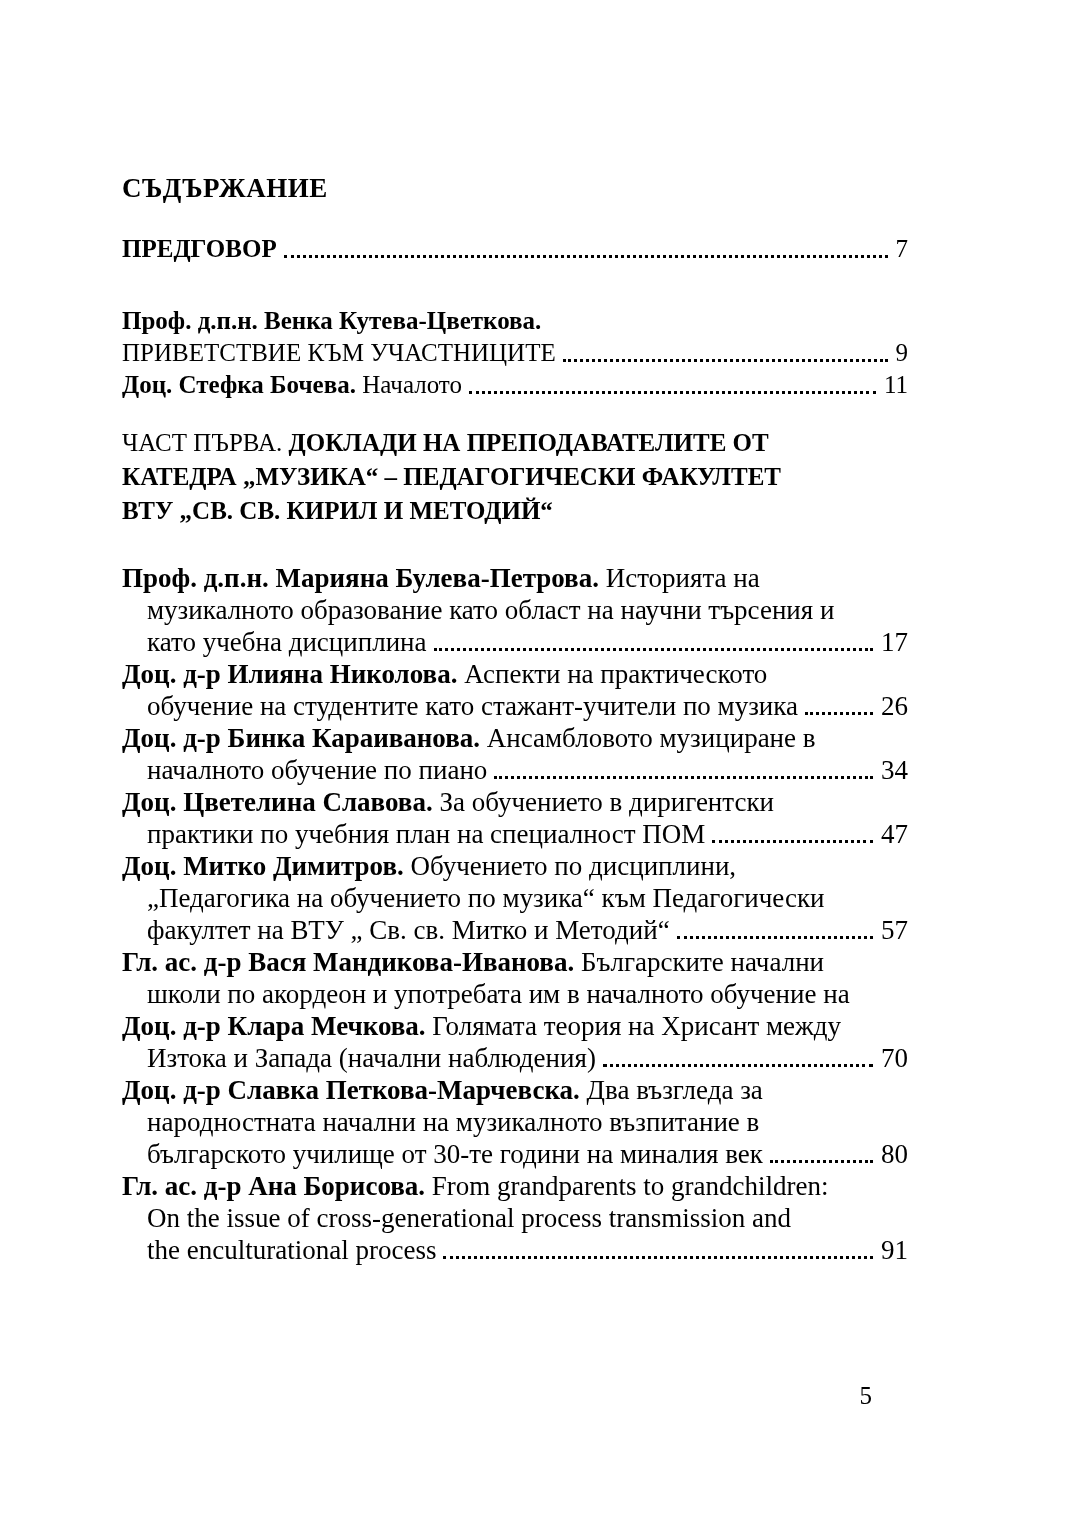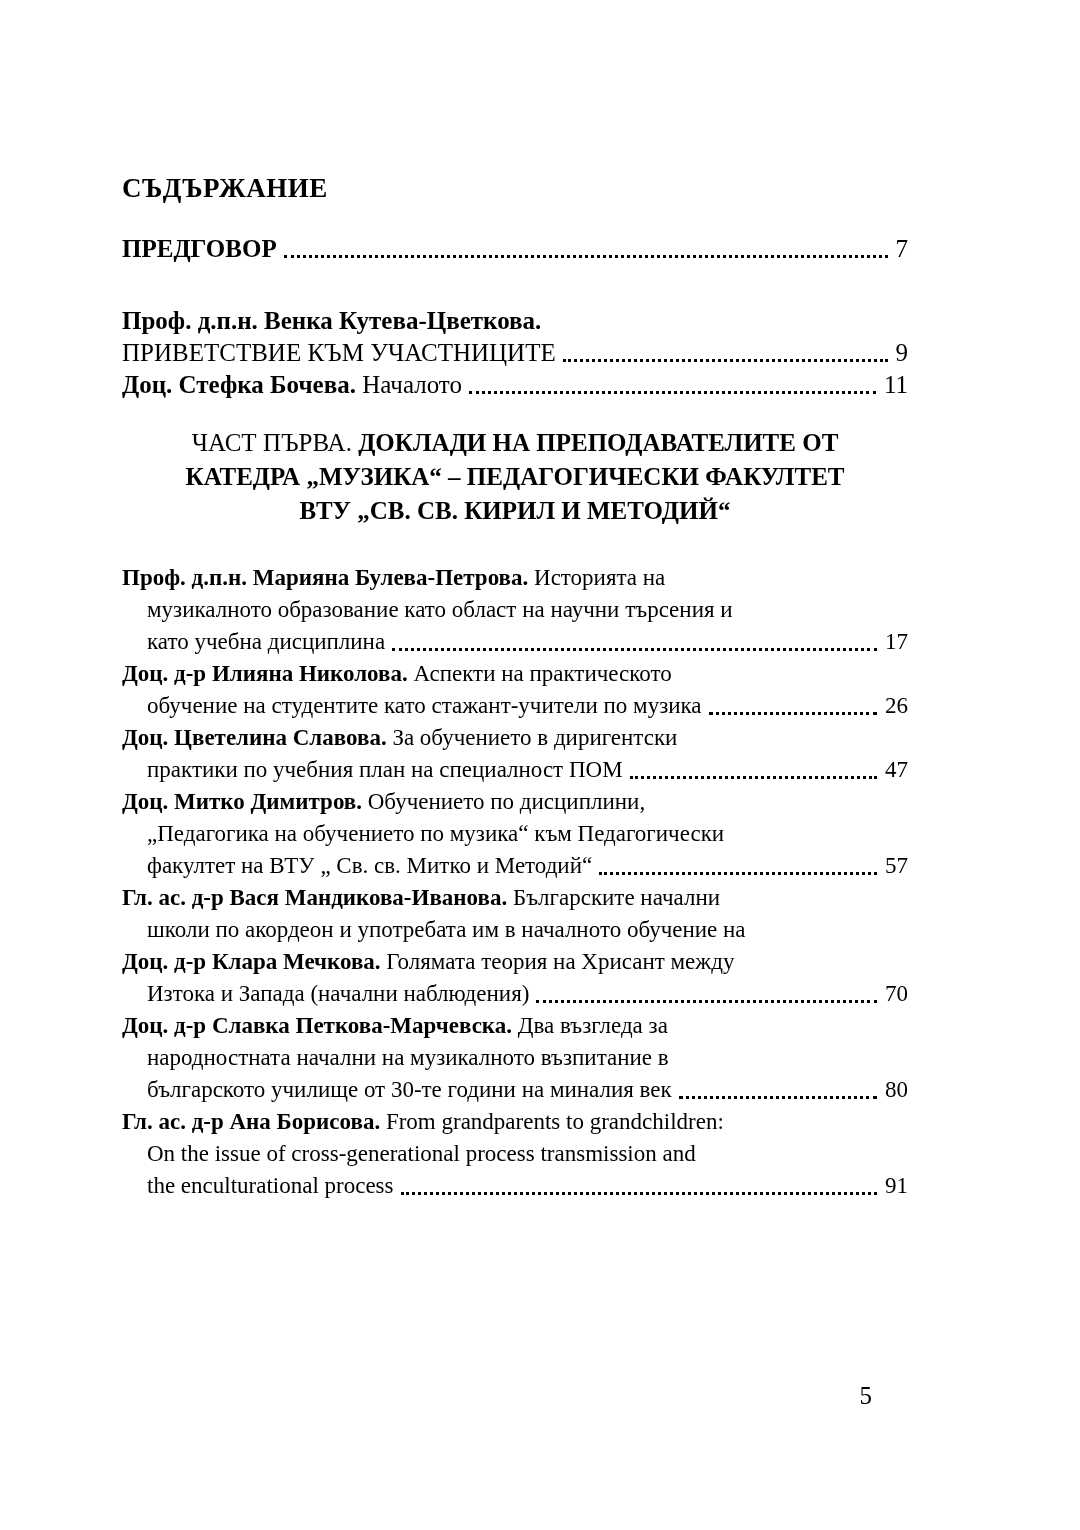--- a/index.html
+++ b/index.html
@@ -27,26 +27,25 @@
     font-weight: bold;
     letter-spacing: 0.5px;
     margin: 0 0 28px 0;
   }
   .entries.front { font-size: 25px; line-height: 32px; }
   .entries.front .entry:first-child { margin-bottom: 40px; }
   .heading {
     font-size: 25px;
     line-height: 34px;
     margin-top: 25px;
-    text-align: center;
   }
   .heading .b { font-weight: bold; }
   .heading .r { font-weight: normal; }
   .entries.main {
-    font-size: 23px;
+    font-size: 27px;
     line-height: 32px;
     margin-top: 34px;
   }
   .txt .b { font-weight: bold; }
   .line { display: flex; align-items: center; }
   .line .txt { white-space: pre-wrap; }
   .cont { padding-left: 25px; }
   .leader {
     flex: 1 1 14px;
     min-width: 14px;
@@ -123,20 +122,30 @@
               <span class="txt"><span class="b">Доц. д-р Илияна Николова.</span><span> Аспекти на практическото</span></span>
             </div>
             <div class="line cont">
               <span class="txt"><span>обучение на студентите като стажант-учители по музика</span></span>
               <span class="leader"></span>
               <span class="pg">26</span>
             </div>
           </div>
           <div class="entry">
             <div class="line">
+              <span class="txt"><span class="b">Доц. д-р Бинка Караиванова.</span><span> Ансамбловото музициране в</span></span>
+            </div>
+            <div class="line cont">
+              <span class="txt"><span>началното обучение по пиано</span></span>
+              <span class="leader"></span>
+              <span class="pg">34</span>
+            </div>
+          </div>
+          <div class="entry">
+            <div class="line">
               <span class="txt"><span class="b">Доц. Цветелина Славова.</span><span> За обучението в диригентски</span></span>
             </div>
             <div class="line cont">
               <span class="txt"><span>практики по учебния план на специалност ПОМ</span></span>
               <span class="leader"></span>
               <span class="pg">47</span>
             </div>
           </div>
           <div class="entry">
             <div class="line">

